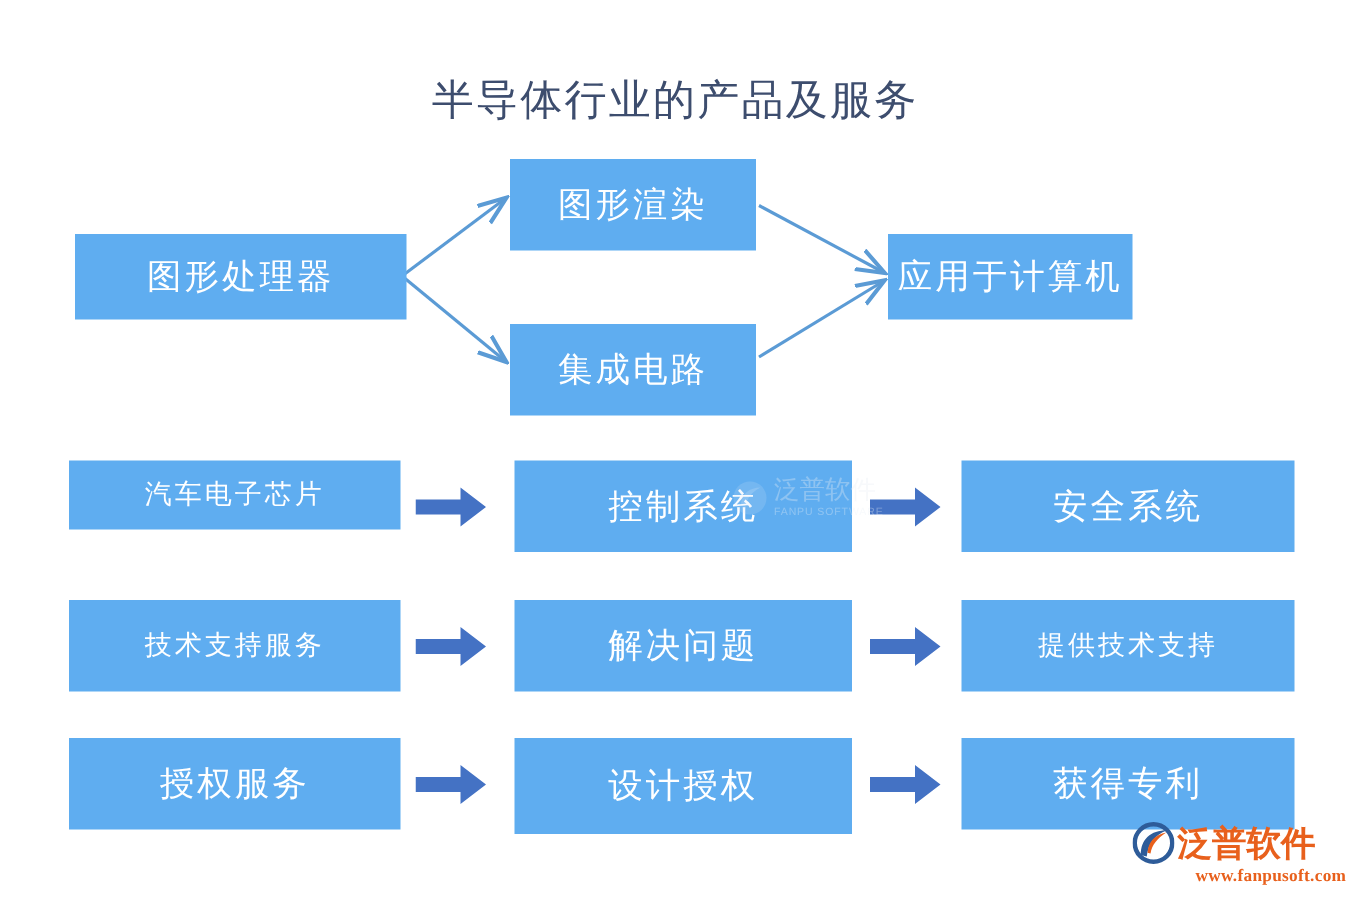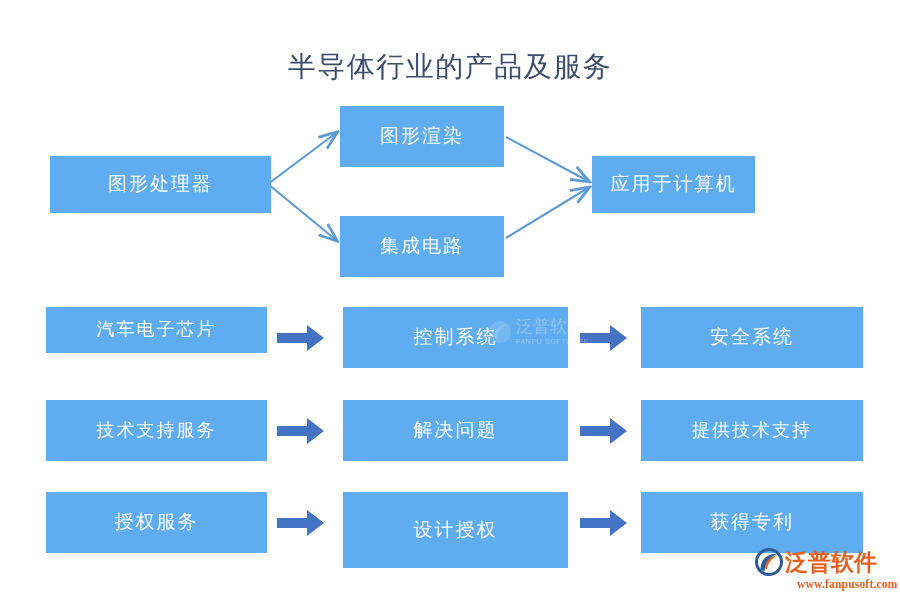--- a/index.html
+++ b/index.html
@@ -36,21 +36,21 @@
   }
 
   
   .pbox {
     position: absolute;
     background: #5fadf0;
     color: #ffffff;
     display: flex;
     align-items: center;
     justify-content: center;
-    font-size: 19px;
+    font-size: 23px;
     letter-spacing: 2px;
     font-family: "Liberation Serif", "DejaVu Serif", serif;
     box-sizing: border-box;
     text-align: center;
     line-height: 1.1;
     z-index: 3;
   }
   .pbox.wide-label { font-size: 18px; }
 
   
@@ -224,21 +224,21 @@
   <div class="pbox wide-label" style="left:641px; top:400px; width:222px; height:61px;">提供技术支持</div>
 
   <div class="pbox" style="left:46px; top:492px; width:221px; height:61px;">授权服务</div>
 
   <div class="block-arrow" style="left:277px; top:509px;">
     <svg width="48" height="28" viewBox="0 0 48 28">
       <path d="M0,9 L30,9 L30,1 L47,14 L30,27 L30,19 L0,19 Z" fill="#4472C4"></path>
     </svg>
   </div>
 
-  <div class="pbox" style="left:343px; top:492px; width:225px; height:76px;">设计授权</div>
+  <div class="pbox" style="left:343px; top:492px; width:225px; height:64px;">设计授权</div>
 
   <div class="block-arrow" style="left:580px; top:509px;">
     <svg width="48" height="28" viewBox="0 0 48 28">
       <path d="M0,9 L30,9 L30,1 L47,14 L30,27 L30,19 L0,19 Z" fill="#4472C4"></path>
     </svg>
   </div>
 
   <div class="pbox" style="left:641px; top:492px; width:222px; height:61px;">获得专利</div>
 
   <div class="brand-logo">

